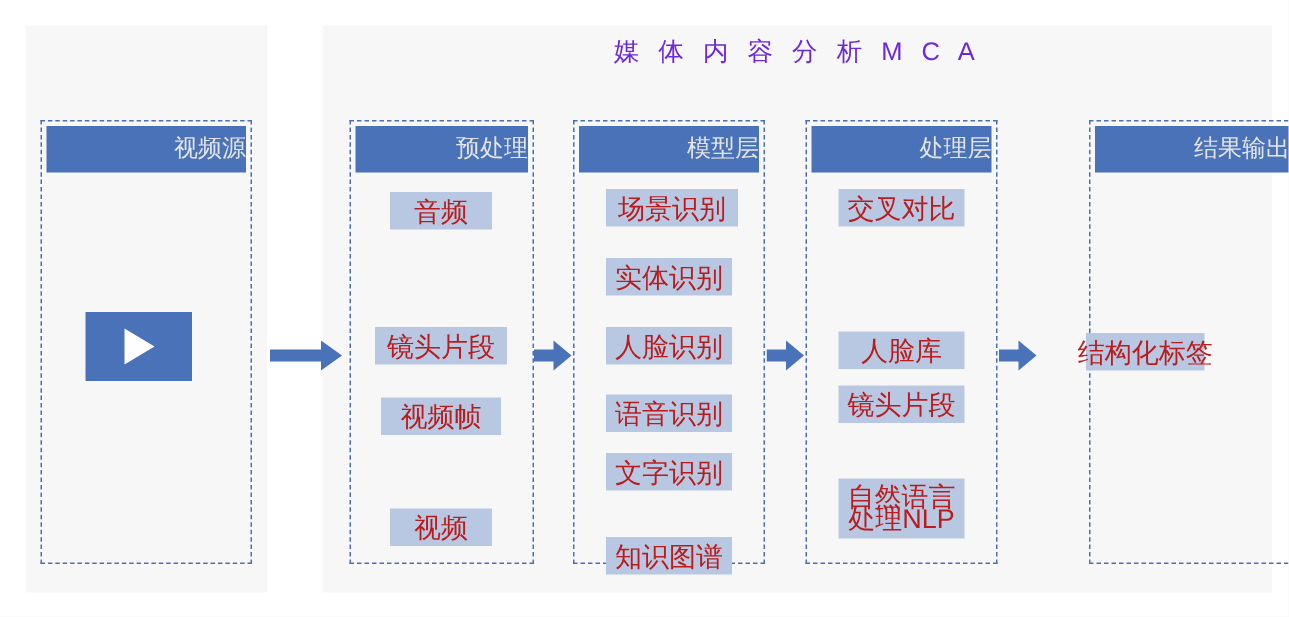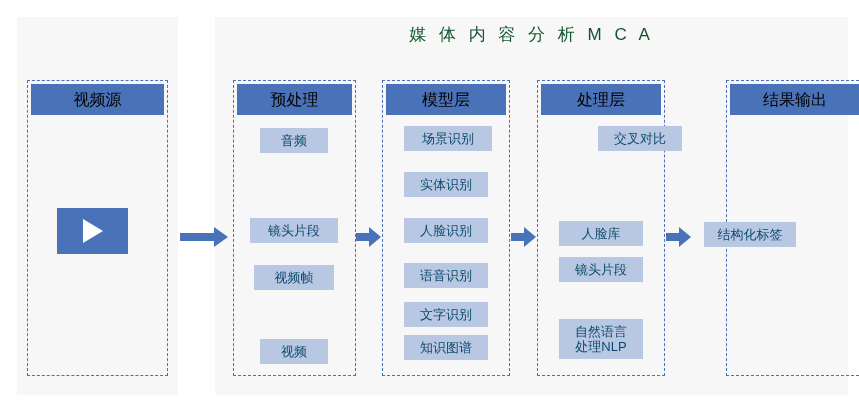--- a/index.html
+++ b/index.html
@@ -43,53 +43,53 @@
   #diagram-title {
     position: absolute;
     left: 215px;
     top: 20px;
     width: 633px;
     height: 30px;
     line-height: 30px;
     text-align: center;
     font-size: 17px;
     letter-spacing: 4px;
-    color: #14532d;
+    color: #6d28d9;
     white-space: nowrap;
   }
 
   
   .column {
     position: absolute;
     border: 1px dashed #4a6fb5;
     box-sizing: border-box;
     background: transparent;
   }
 
   .col-header {
     position: absolute;
     left: 3px;
     right: 3px;
     top: 3px;
     height: 31px;
     background: #4a72b8;
-    color: #000000;
+    color: #e5e5e5;
     font-size: 16px;
-    text-align: center;
+    text-align: right;
     line-height: 31px;
     white-space: nowrap;
     overflow: hidden;
   }
 
   
   .chip {
     position: absolute;
     background: #b9c8e2;
-    color: #0c4a6e;
-    font-size: 13px;
+    color: #b91c1c;
+    font-size: 18px;
     text-align: center;
     white-space: nowrap;
     display: flex;
     align-items: center;
     justify-content: center;
     box-sizing: border-box;
   }
   .chip.two-line {
     white-space: normal;
     line-height: 15px;
@@ -164,43 +164,43 @@
   </div>
 
   <div class="column" style="left:382px; top:80px; width:128px; height:296px;">
     <div class="col-header">模型层</div>
   </div>
   <div class="chip" style="left:404px; top:126px; width:88px; height:25px;">场景识别</div>
   <div class="chip" style="left:404px; top:172px; width:84px; height:25px;">实体识别</div>
   <div class="chip" style="left:404px; top:218px; width:84px; height:25px;">人脸识别</div>
   <div class="chip" style="left:404px; top:263px; width:84px; height:25px;">语音识别</div>
   <div class="chip" style="left:404px; top:302px; width:84px; height:25px;">文字识别</div>
-  <div class="chip" style="left:404px; top:335px; width:84px; height:25px;font-family:Liberation Serif, serif;">知识图谱</div>
+  <div class="chip" style="left:404px; top:358px; width:84px; height:25px;font-family:Liberation Serif, serif;">知识图谱</div>
 
   <div class="arrow" style="left:511px; top:226px; width:26px;">
     <svg width="26" height="22" viewBox="0 0 26 22">
       <path d="M0 7 L13 7 L13 1 L25 11 L13 21 L13 15 L0 15 Z" fill="#4a72b8"></path>
     </svg>
   </div>
 
   <div class="column" style="left:537px; top:80px; width:128px; height:296px;">
     <div class="col-header">处理层</div>
   </div>
-  <div class="chip" style="left:559px; top:126px; width:84px; height:25px;margin-left:39px;">交叉对比</div>
+  <div class="chip" style="left:559px; top:126px; width:84px; height:25px;">交叉对比</div>
   <div class="chip" style="left:559px; top:193px; width:84px; height:25px;margin-top:28px;">人脸库</div>
   <div class="chip" style="left:559px; top:257px; width:84px; height:25px;">镜头片段</div>
   <div class="chip two-line" style="left:559px; top:319px; width:84px; height:40px;">
     <span>自然语言</span>
     <span>处理NLP</span>
   </div>
 
   <div class="arrow" style="left:666px; top:226px; width:26px;">
     <svg width="26" height="22" viewBox="0 0 26 22">
       <path d="M0 7 L13 7 L13 1 L25 11 L13 21 L13 15 L0 15 Z" fill="#4a72b8"></path>
     </svg>
   </div>
 
   <div class="column" style="left:726px; top:80px; width:138px; height:296px;">
     <div class="col-header">结果输出</div>
   </div>
-  <div class="chip" style="left:704px; top:222px; width:92px; height:25px;">结构化标签</div>
+  <div class="chip" style="left:724px; top:222px; width:79px; height:25px;">结构化标签</div>
 
 </div>
 
 </body></html>

